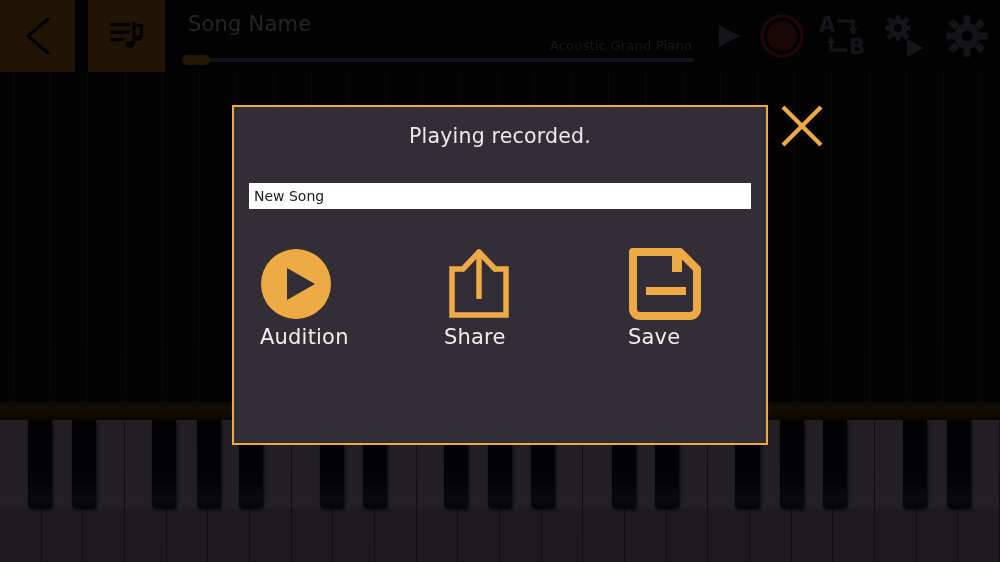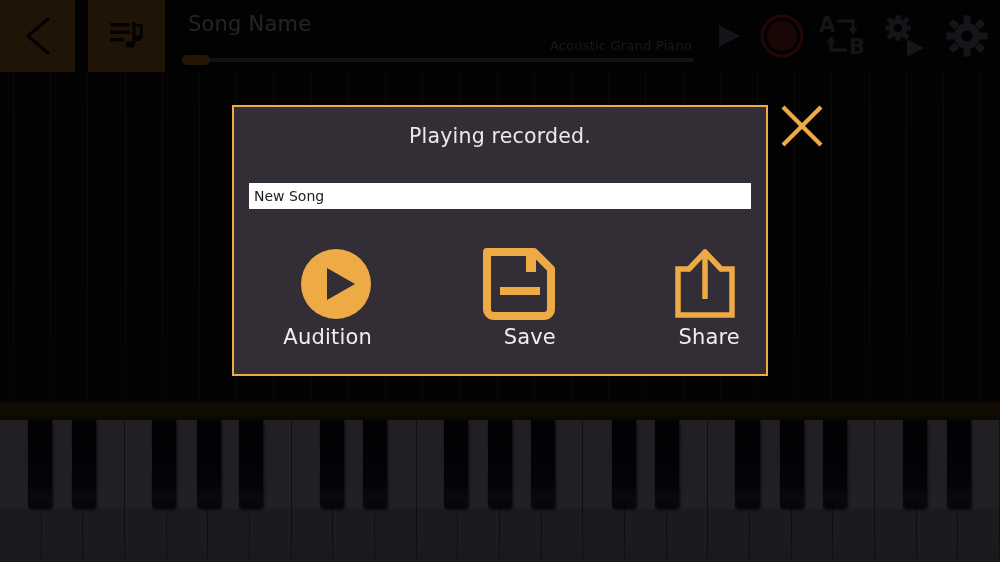--- a/index.html
+++ b/index.html
@@ -154,21 +154,21 @@
     background: rgba(0,0,0,.52);
     z-index: 20;
   }
 
   
   .dialog {
     position: absolute;
     left: 232px;
     top: 105px;
     width: 536px;
-    height: 271px;
+    height: 340px;
     background: #332e36;
     border: 2px solid #eeaa44;
     box-sizing: border-box;
     z-index: 30;
   }
   .dialog-title {
     position: absolute;
     left: 0; top: 17px;
     width: 100%;
     text-align: center;
@@ -198,21 +198,21 @@
     top: 140px;
     width: 100%;
     display: flex;
     justify-content: center;
     gap: 72px;
   }
   .action {
     width: 112px;
     display: flex;
     flex-direction: column;
-    align-items: flex-end;
+    align-items: flex-start;
     cursor: pointer;
   }
   .action-icon {
     height: 74px;
     display: flex;
     align-items: center;
     justify-content: center;
   }
   .action-label {
     margin-top: 4px;
@@ -417,40 +417,40 @@
           <svg width="72" height="72" viewBox="0 0 72 72">
             <circle cx="36" cy="36" r="35" fill="#eeaa44"></circle>
             <polygon points="27,20 55,36 27,52" fill="#332e36"></polygon>
           </svg>
         </div>
         <div class="action-label">Audition</div>
       </div>
 
       <div class="action">
         <div class="action-icon">
+          <svg width="70" height="74" viewBox="0 0 70 74">
+            <polyline points="18,22 8,22 8,68 62,68 62,22 52,22" fill="none" stroke="#eeaa44" stroke-width="5.5" stroke-linejoin="miter"></polyline>
+            <line x1="35" y1="8" x2="35" y2="52" stroke="#eeaa44" stroke-width="5.5"></line>
+            <polyline points="19,22 35,5 51,22" fill="none" stroke="#eeaa44" stroke-width="5.5" stroke-linecap="round" stroke-linejoin="round"></polyline>
+          </svg>
+        </div>
+        <div class="action-label">Share</div>
+      </div>
+
+      <div class="action">
+        <div class="action-icon">
           <svg width="74" height="74" viewBox="0 0 74 74">
             <path d="M5 5 H52 L69 22 V62 A7 7 0 0 1 62 69 H12 A7 7 0 0 1 5 62 Z" fill="none" stroke="#eeaa44" stroke-width="8" stroke-linejoin="round"></path>
             <rect x="44" y="8" width="10" height="17" fill="#eeaa44"></rect>
             <rect x="18" y="40" width="40" height="8" fill="#eeaa44"></rect>
           </svg>
         </div>
         <div class="action-label">Save</div>
       </div>
 
-      <div class="action">
-        <div class="action-icon">
-          <svg width="70" height="74" viewBox="0 0 70 74">
-            <polyline points="18,22 8,22 8,68 62,68 62,22 52,22" fill="none" stroke="#eeaa44" stroke-width="5.5" stroke-linejoin="miter"></polyline>
-            <line x1="35" y1="8" x2="35" y2="52" stroke="#eeaa44" stroke-width="5.5"></line>
-            <polyline points="19,22 35,5 51,22" fill="none" stroke="#eeaa44" stroke-width="5.5" stroke-linecap="round" stroke-linejoin="round"></polyline>
-          </svg>
-        </div>
-        <div class="action-label">Share</div>
-      </div>
-
     </div>
   </div>
 
   <svg class="close-x" viewBox="0 0 48 48">
     <line x1="5" y1="5" x2="43" y2="43" stroke="#eeaa44" stroke-width="4.2" stroke-linecap="butt"></line>
     <line x1="43" y1="5" x2="5" y2="43" stroke="#eeaa44" stroke-width="4.2" stroke-linecap="butt"></line>
   </svg>
 
 </div>
 

